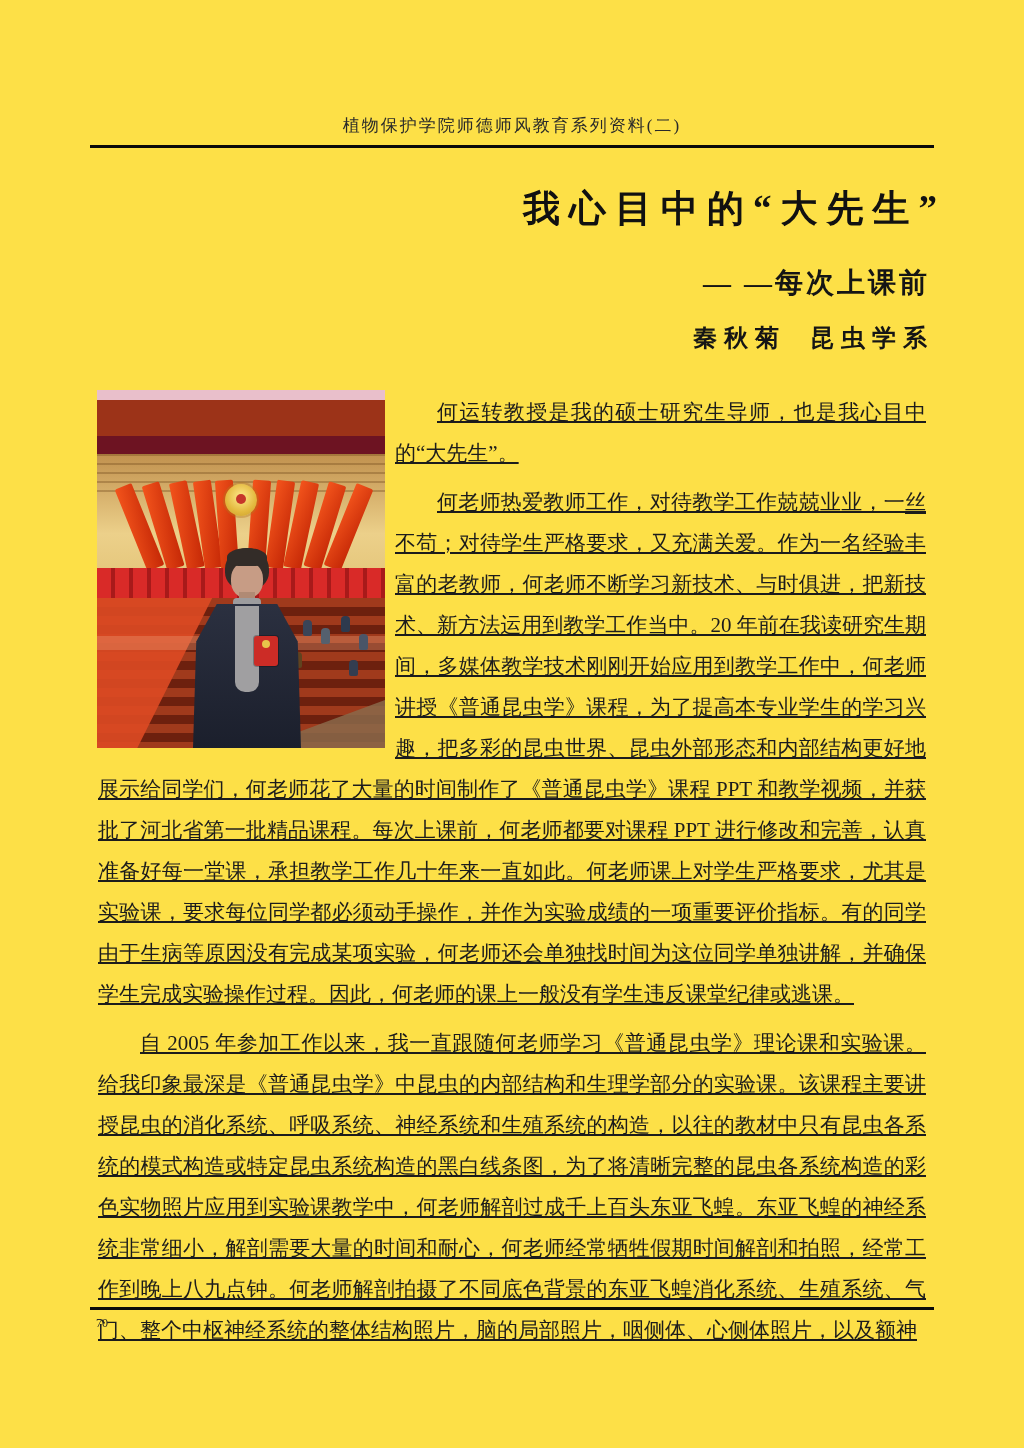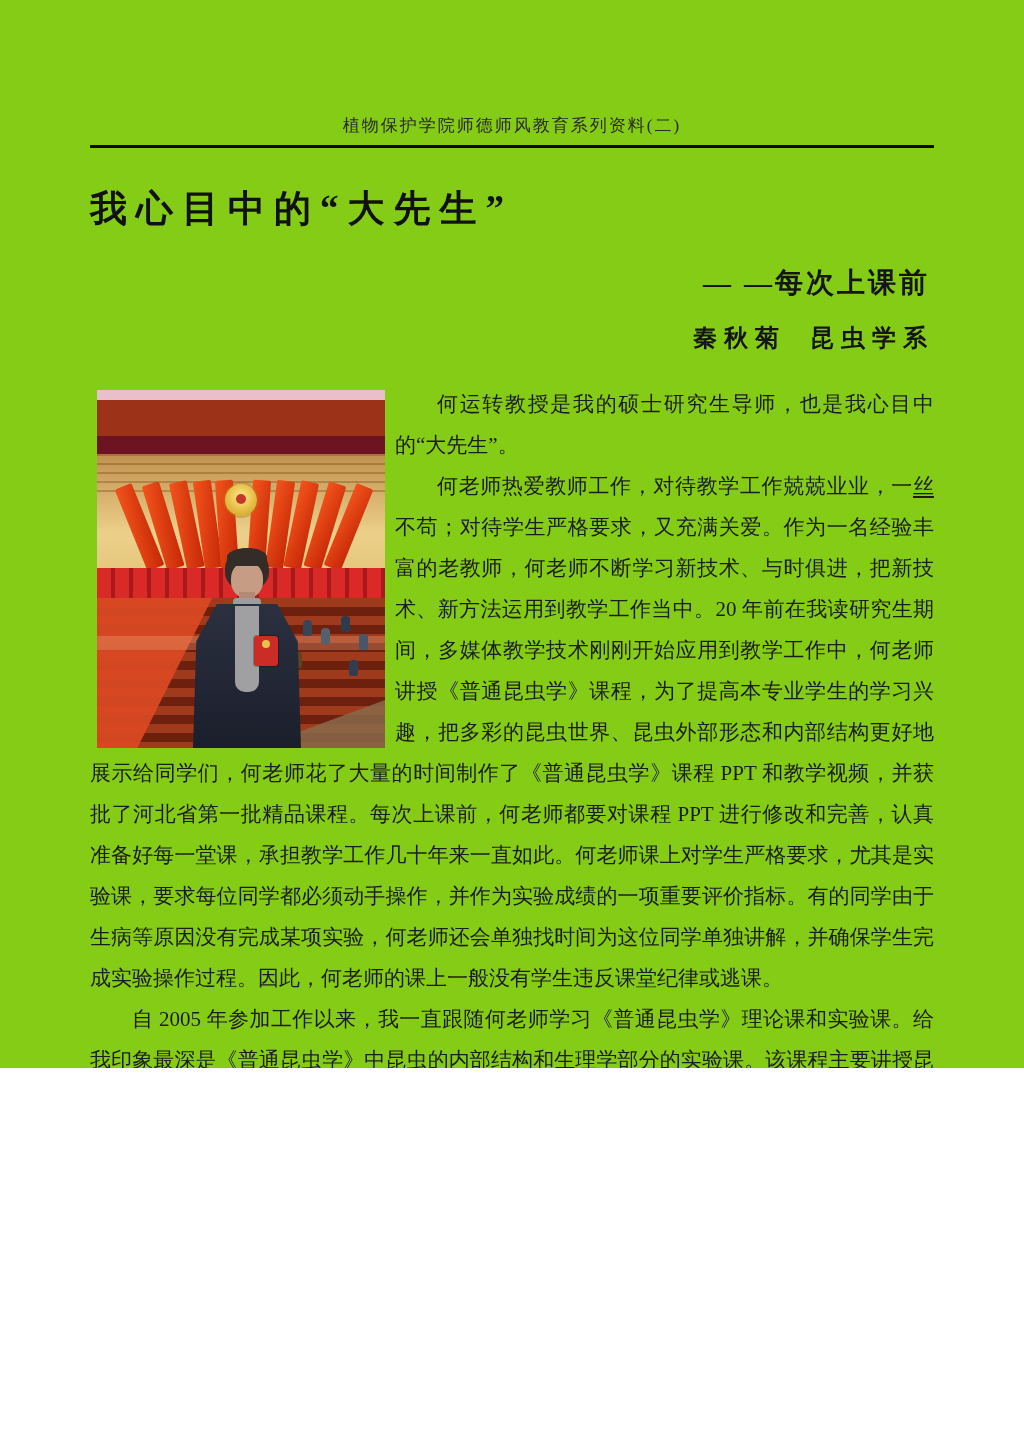--- a/index.html
+++ b/index.html
@@ -3,37 +3,37 @@
 <meta charset="utf-8">
 <style>
   :root{
     --rule:#0a0a0a; --text:#1c1c1c;
     --banner-red:#c32433; --flag-red:#e23a10; --wall-gold:#d9b264;
     --seat-red:#8e2b15; --carpet-red:#dd4a24;
   }
   *{margin:0;padding:0;box-sizing:border-box;}
   html,body{background:#ffffff;}
   body{font-family:"Liberation Serif", serif;color:var(--text);}
-  .page{position:relative;width:1024px;height:1068px;background:#84cc16;overflow:hidden;}
+  .page{position:relative;width:1024px;height:1448px;background:#fde047;overflow:hidden;}
 
   .header-title{position:absolute;left:90px;top:114px;width:844px;text-align:center;
     font-size:17px;letter-spacing:2px;color:#2a2a2a;}
   .header-rule{position:absolute;left:90px;top:145px;width:844px;height:3px;background:var(--rule);}
 
-  .article-title{position:absolute;left:90px;top:184px;width:844px;text-align:left;
+  .article-title{position:absolute;left:102px;top:184px;width:844px;text-align:right;
     font-size:37px;font-weight:900;letter-spacing:9px;color:#111;}
   .article-subtitle{position:absolute;left:90px;top:264px;width:840px;text-align:right;
     font-size:28px;font-weight:900;letter-spacing:3px;color:#151515;}
   .byline{position:absolute;left:90px;top:322px;width:844px;text-align:right;
     font-size:24px;font-weight:900;letter-spacing:7px;color:#151515;}
   .byline .affil{margin-left:24px;}
 
   .article-body{position:absolute;left:90px;top:384px;width:844px;
     font-size:21px;line-height:41px;text-align:justify;color:var(--text);}
-  .article-body p{text-indent:2em;margin:0;}
+  .article-body p{text-indent:2em;margin:8px;text-decoration:underline;}
   .u{text-decoration:underline;text-underline-offset:3px;}
 
   
   .photo{position:relative;float:left;width:288px;height:358px;margin:6px 10px 4px 7px;
     overflow:hidden;background:#9c3318;}
   .ph-top{position:absolute;left:0;top:0;width:288px;height:10px;background:#e9bfcb;}
   .ph-banner{position:absolute;left:0;top:10px;width:288px;height:36px;
     background:linear-gradient(#d23240,#b01f2e);display:flex;align-items:center;justify-content:center;}
   .ph-banner span{font-size:13.5px;font-weight:700;letter-spacing:.5px;color:#ffe9ad;
     white-space:nowrap;overflow:hidden;}

